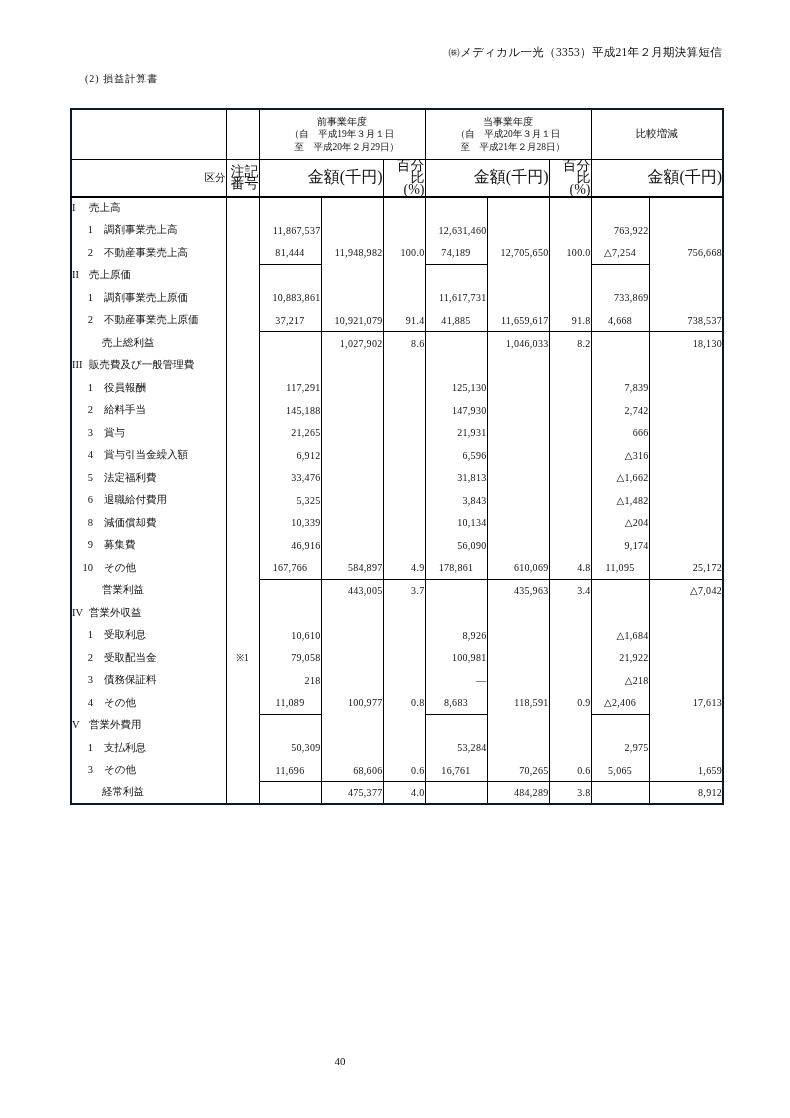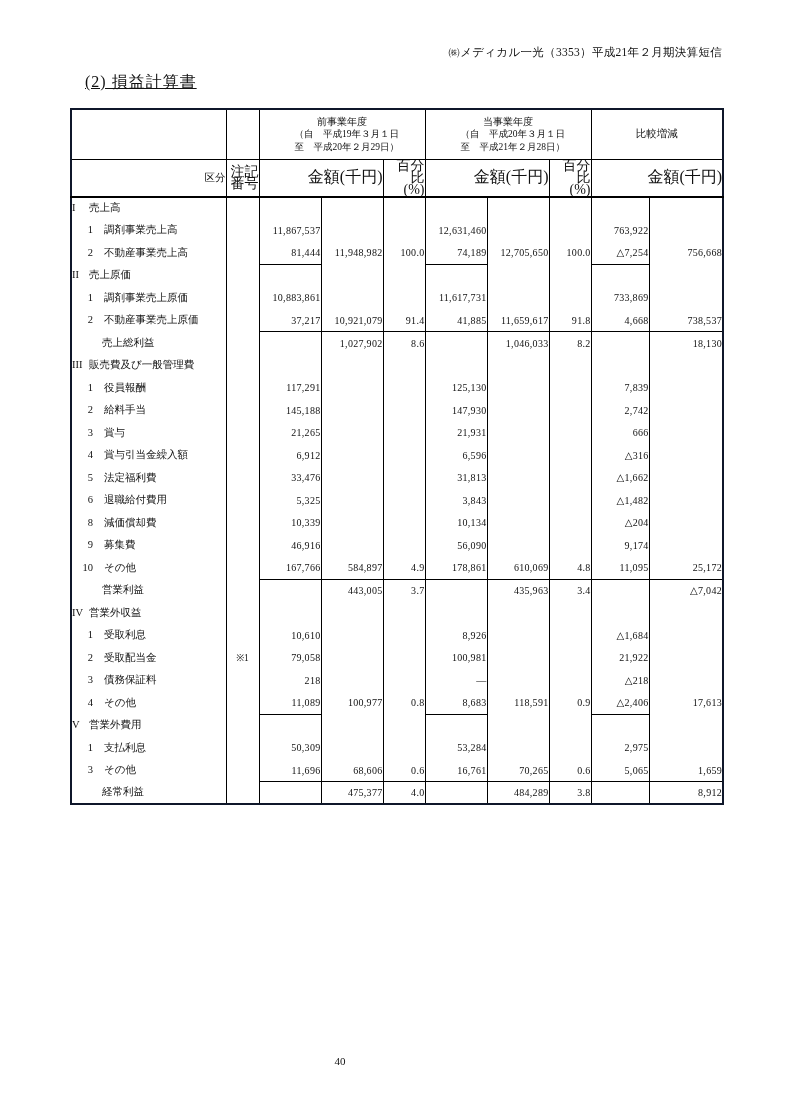--- a/index.html
+++ b/index.html
@@ -7,53 +7,53 @@
     width:790px; height:1118px; position:relative;
     background:#ffffff; color:#111;
     font-family:"Liberation Serif","DejaVu Serif",serif;
   }
   .doc-header {
     position:absolute; top:45px; right:68px;
     font-size:11.5px; letter-spacing:0.3px; white-space:nowrap;
   }
   .section-title {
     position:absolute; top:72px; left:85px;
-    font-size:16px; letter-spacing:1px; white-space:nowrap;text-decoration:underline;
+    font-size:10px; letter-spacing:1px; white-space:nowrap;
   }
   .table-wrap { position:absolute; top:108px; left:70px; }
   table.pl {
     border-collapse:collapse; table-layout:fixed; width:652px;
     border:2px solid #0f172a;
   }
   table.pl th, table.pl td {
     border-left:1px solid #000;
     padding:0; vertical-align:middle; overflow:hidden;
   }
   tr.hrow1 { height:50px; }
   tr.hrow1 th { border-bottom:1px solid #000; font-weight:normal; text-align:center; }
   tr.hrow2 { height:37px; }
   tr.hrow2 th { border-bottom:2px solid #000; font-weight:normal; text-align:right; }
   .ytitle { font-size:10px; line-height:13px; }
-  .yperiod { display:inline-block; text-align:right; font-size:9.5px; line-height:12.5px; }
+  .yperiod { display:inline-block; text-align:center; font-size:9.5px; line-height:12.5px; }
   .pline { display:block; white-space:pre; }
   .diffhead, .cathead { font-size:10.5px; }
   .notehead, .pcthead { font-size:14px; line-height:12px; }
   .amthead { font-size:16px; }
   tbody tr { height:22.5px; }
   tbody td { font-size:10px; white-space:nowrap; }
   td.cat { font-size:10.5px; text-align:left; padding-left:12px; }
   .rnum { display:inline-block; width:17px; }
   .inum { display:inline-block; width:21px; text-align:right; }
   .ilabel { margin-left:11px; }
   .tlabel { margin-left:30px; }
   td.note { text-align:center; font-size:9.5px; }
   td.num { text-align:right; padding-right:7px; letter-spacing:0.3px; }
   td.pct { text-align:right; padding-right:5px; letter-spacing:0.3px; }
   td.dtot { padding-right:13px; }
-  td.bbin  { border-bottom:1px solid #000; }
+  td.bbin  { border-bottom:1px solid #000;text-align:center; }
   td.bttot { border-top:1px solid #000; }
   .page-number {
     position:absolute; top:1055px; left:0; width:680px;
     text-align:center; font-size:11px;
   }
 </style>
 </head>
 <body>
 
 <div class="doc-header">㈱メディカル一光（3353）平成21年２月期決算短信</div>

